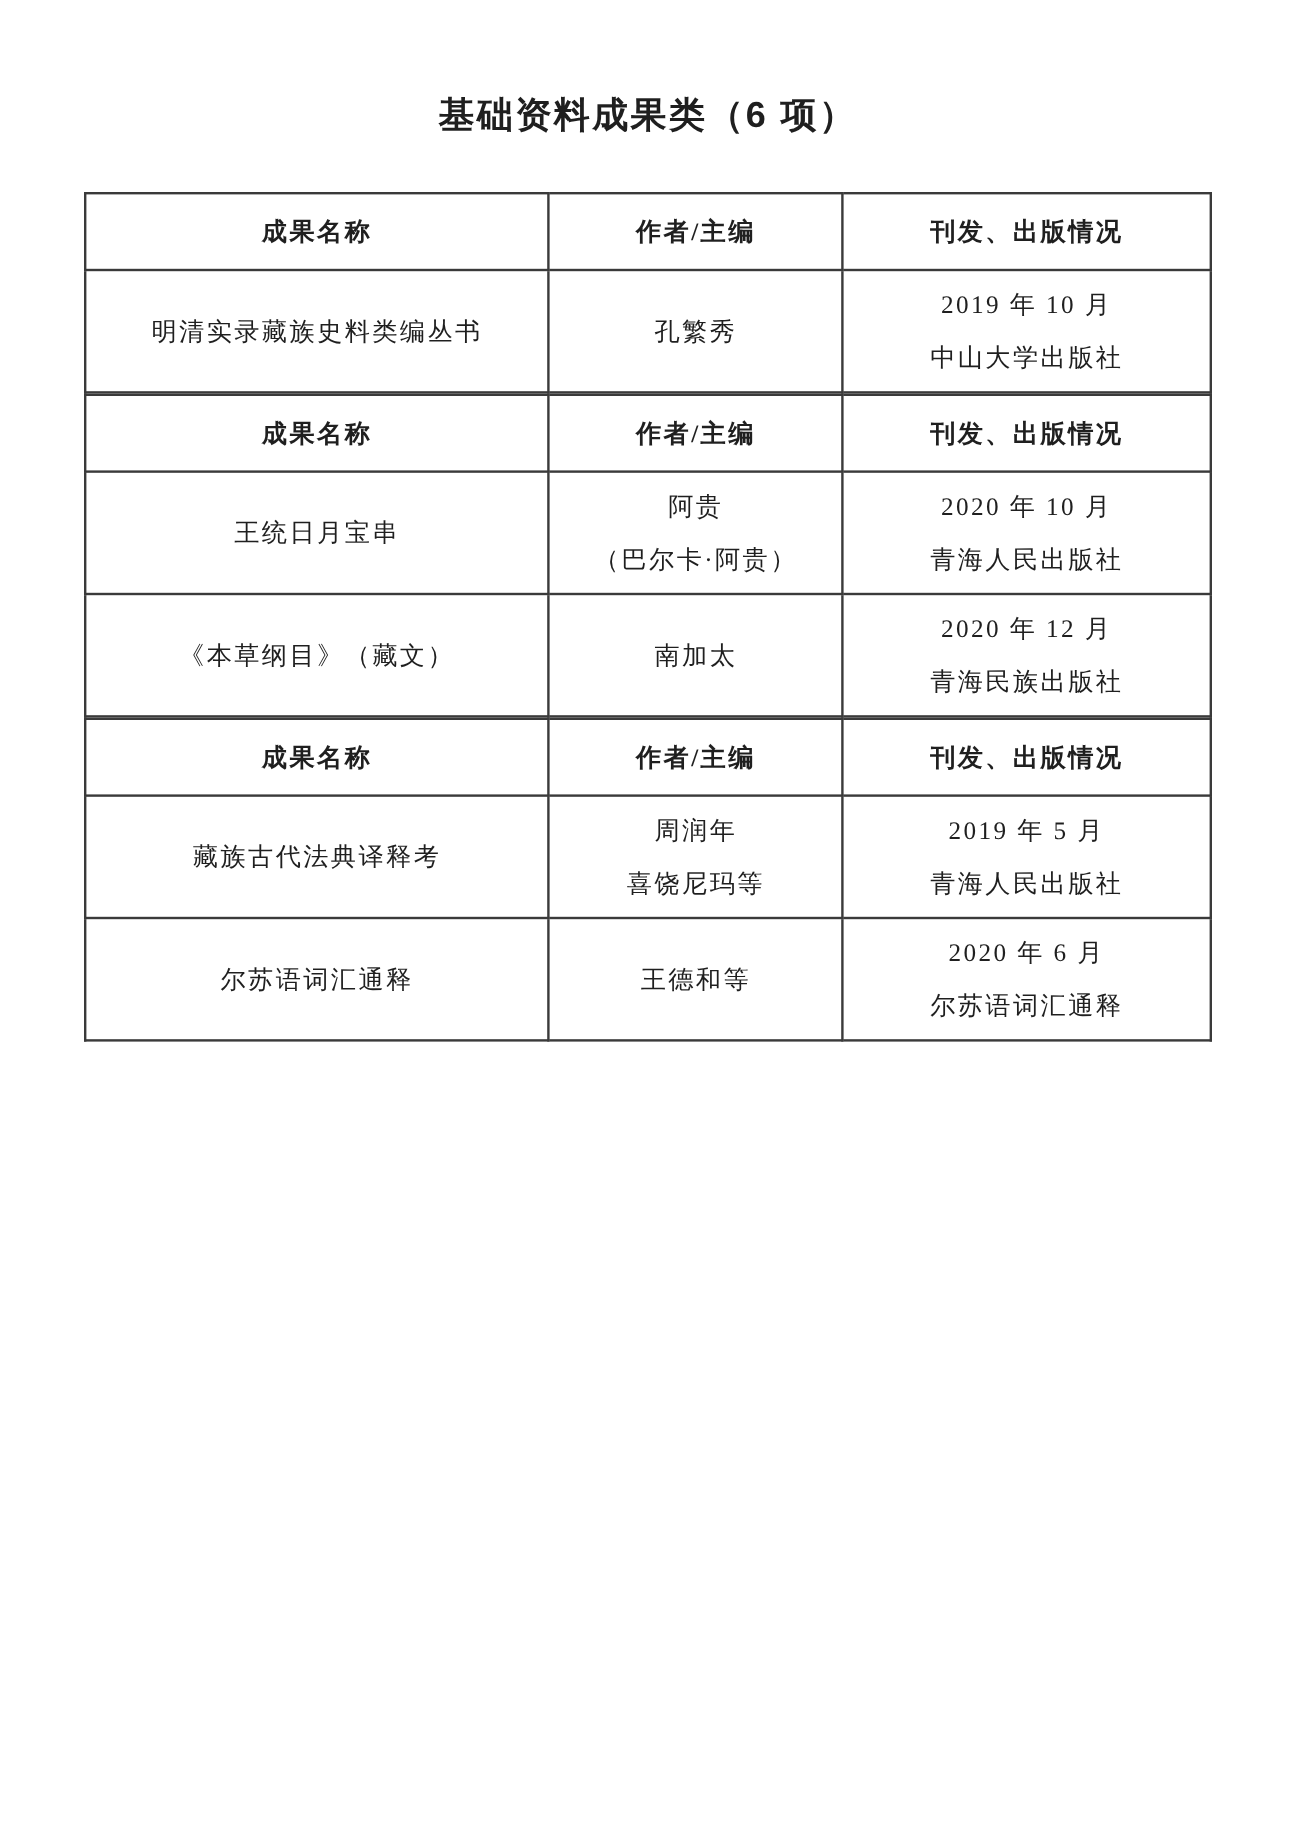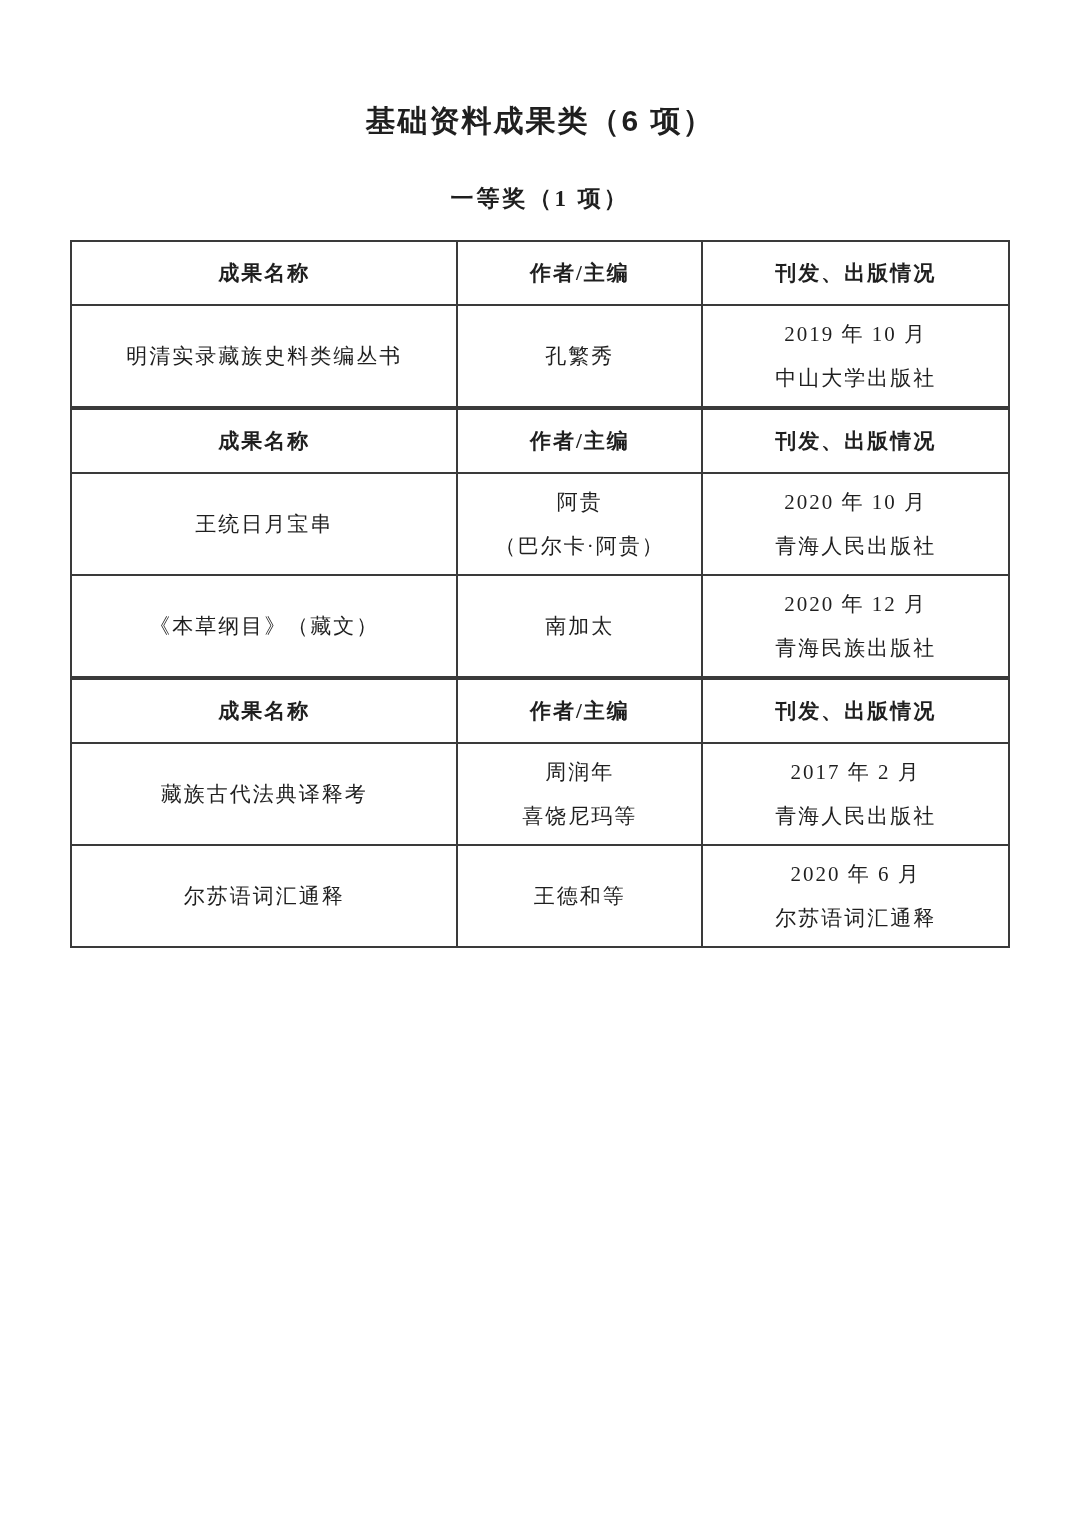--- a/index.html
+++ b/index.html
@@ -8,21 +8,21 @@
     background: #ffffff;
   }
   body {
     width: 1080px;
     height: 1526px;
     font-family: "Liberation Serif", "DejaVu Serif", serif;
     color: #1f1f1f;
     overflow: hidden;
   }
   .doc {
-    padding-top: 104px;
+    padding-top: 80px;
   }
   .doc-title {
     margin: 0 0 46px 0;
     text-align: center;
     font-size: 30px;
     line-height: 34px;
     font-weight: bold;
     letter-spacing: 2px;
     font-family: "Liberation Sans", "DejaVu Sans", sans-serif;
   }
@@ -68,21 +68,20 @@
   col.c-pub { width: 32.7%; }
 </style>
 </head>
 <body>
 
 <div class="doc">
 
   <h1 class="doc-title">基础资料成果类（6 项）</h1>
 
   <div class="section">
-    <h2 class="section-heading">一等奖（1 项）</h2>
     <table class="awards">
       <colgroup>
           <col class="c-name">
           <col class="c-author">
           <col class="c-pub">
         </colgroup>
       <tbody>
           <tr>
         <th>成果名称</th>
         <th>作者/主编</th>
@@ -161,21 +160,21 @@
       </tr>
       <tr>
         <td>
           <div class="ln">藏族古代法典译释考</div>
         </td>
         <td>
           <div class="ln">周润年</div>
           <div class="ln">喜饶尼玛等</div>
         </td>
         <td>
-          <div class="ln">2017 年 2 月</div>
+          <div class="ln">2019 年 5 月</div>
           <div class="ln">青海人民出版社</div>
         </td>
       </tr>
       <tr>
         <td>
           <div class="ln">尔苏语词汇通释</div>
         </td>
         <td>
           <div class="ln">王德和等</div>
         </td>

